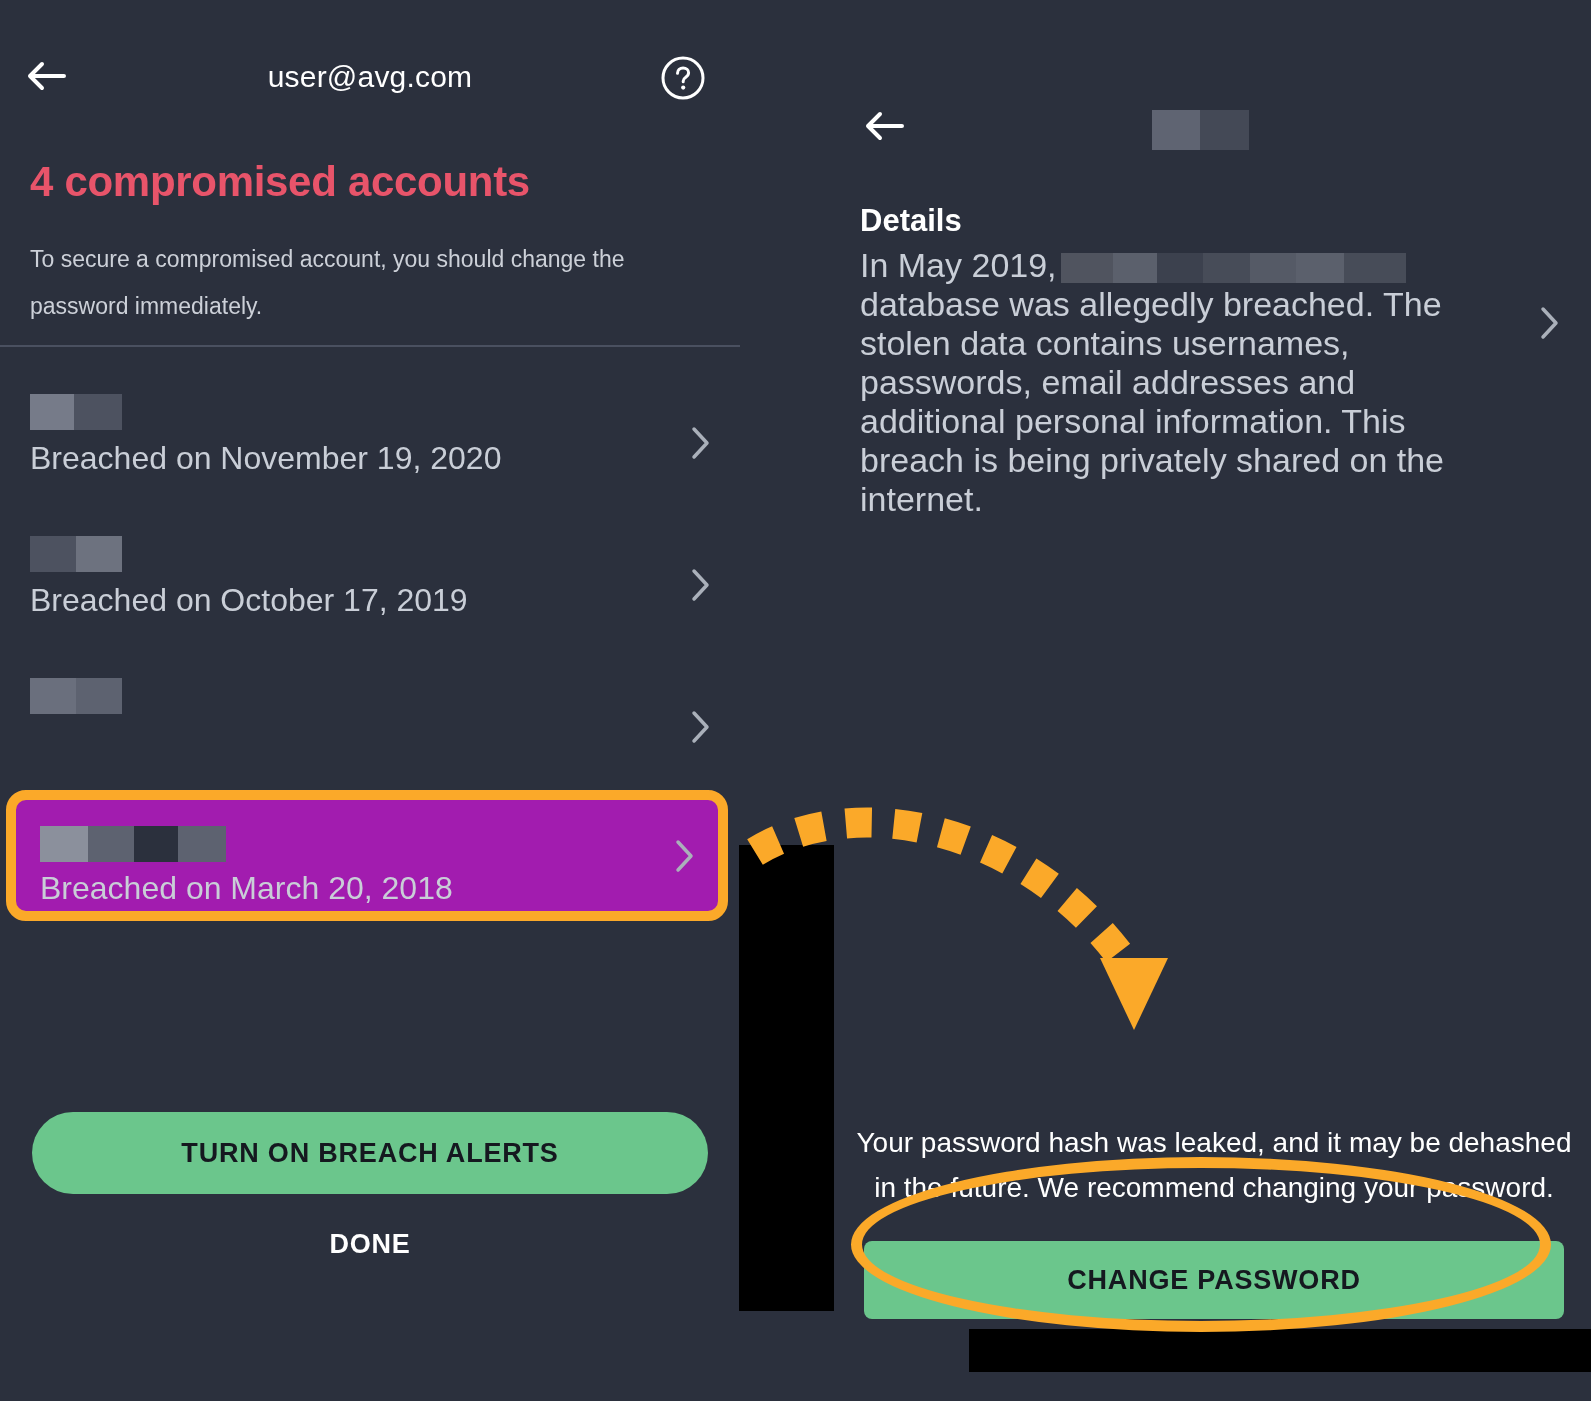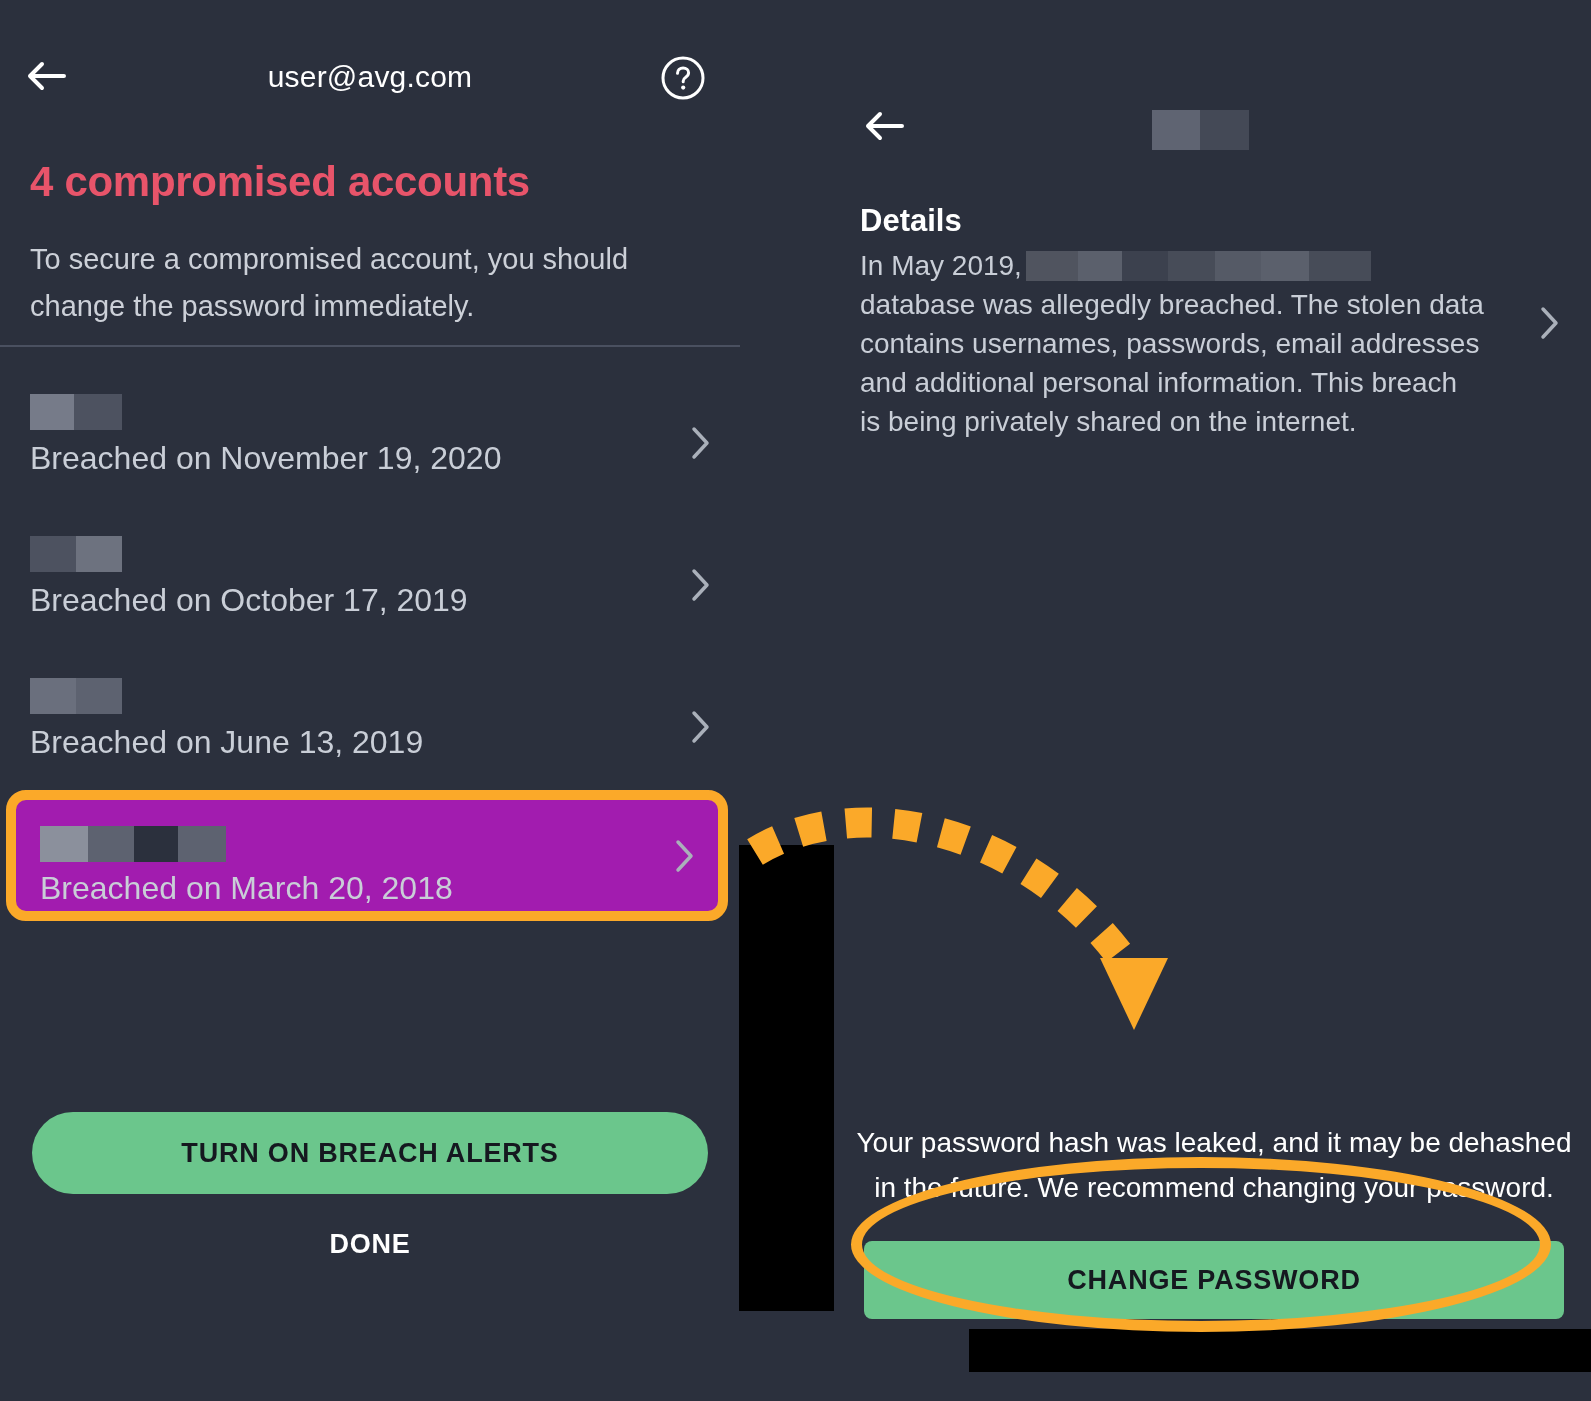--- a/index.html
+++ b/index.html
@@ -35,21 +35,21 @@
   .help-icon{position:absolute;width:44px;height:44px;cursor:pointer;}
   .rb{display:inline-block;height:100%;}
 
   
   #left-heading{
     position:absolute;left:30px;top:158px;
     color:#e8546a;font-size:42px;font-weight:700;letter-spacing:-.3px;
   }
   #left-sub{
     position:absolute;left:30px;top:236px;width:690px;
-    color:#ccd0d8;font-size:29px;line-height:47px;font-weight:400;
+    color:#ccd0d8;font-size:23px;line-height:47px;font-weight:400;
   }
   #left-divider{
     position:absolute;left:0;top:345px;width:740px;height:2px;background:#4a5060;
   }
 
   .breach-list{position:absolute;left:0;top:372px;width:740px;}
   .breach-item{
     position:relative;height:142px;box-sizing:border-box;
     padding:0 0 0 30px;cursor:pointer;
   }
@@ -91,21 +91,21 @@
     cursor:pointer;
   }
 
   
   #details-title{
     position:absolute;left:22px;top:155px;
     color:#ffffff;font-size:31px;font-weight:700;
   }
   #details-body{
     position:absolute;left:22px;top:198px;width:625px;
-    color:#c9ced7;font-size:28px;line-height:39px;font-weight:400;
+    color:#c9ced7;font-size:34px;line-height:39px;font-weight:400;
   }
   #right-chev{
     position:absolute;right:28px;top:255px;width:26px;height:40px;
   }
   #hash-note{
     position:absolute;left:6px;top:1072px;width:740px;
     color:#ffffff;font-size:28px;line-height:45px;text-align:center;
   }
   #btn-change-password{
     left:26px;top:1193px;width:700px;height:78px;border-radius:8px;
@@ -169,21 +169,20 @@
           <svg width="26" height="40" viewBox="0 0 26 40" fill="none">
               <path d="M6 6 L19 20 L6 34" stroke="#aab0ba" stroke-width="3.5" stroke-linecap="round" stroke-linejoin="round"></path>
             </svg>
         </span>
       </div>
 
       <div class="breach-item">
         <span class="breach-logo">
           <span class="rb" style="width:46px;background:#6a6f7d;"></span><span class="rb" style="width:46px;background:#5d6270;"></span>
         </span>
-        <span class="breach-date">Breached on June 13, 2019</span>
         <span class="chev">
           <svg width="26" height="40" viewBox="0 0 26 40" fill="none">
               <path d="M6 6 L19 20 L6 34" stroke="#aab0ba" stroke-width="3.5" stroke-linecap="round" stroke-linejoin="round"></path>
             </svg>
         </span>
       </div>
     </div>
 
     <div id="breach-item-highlight">
       <span class="breach-logo">

